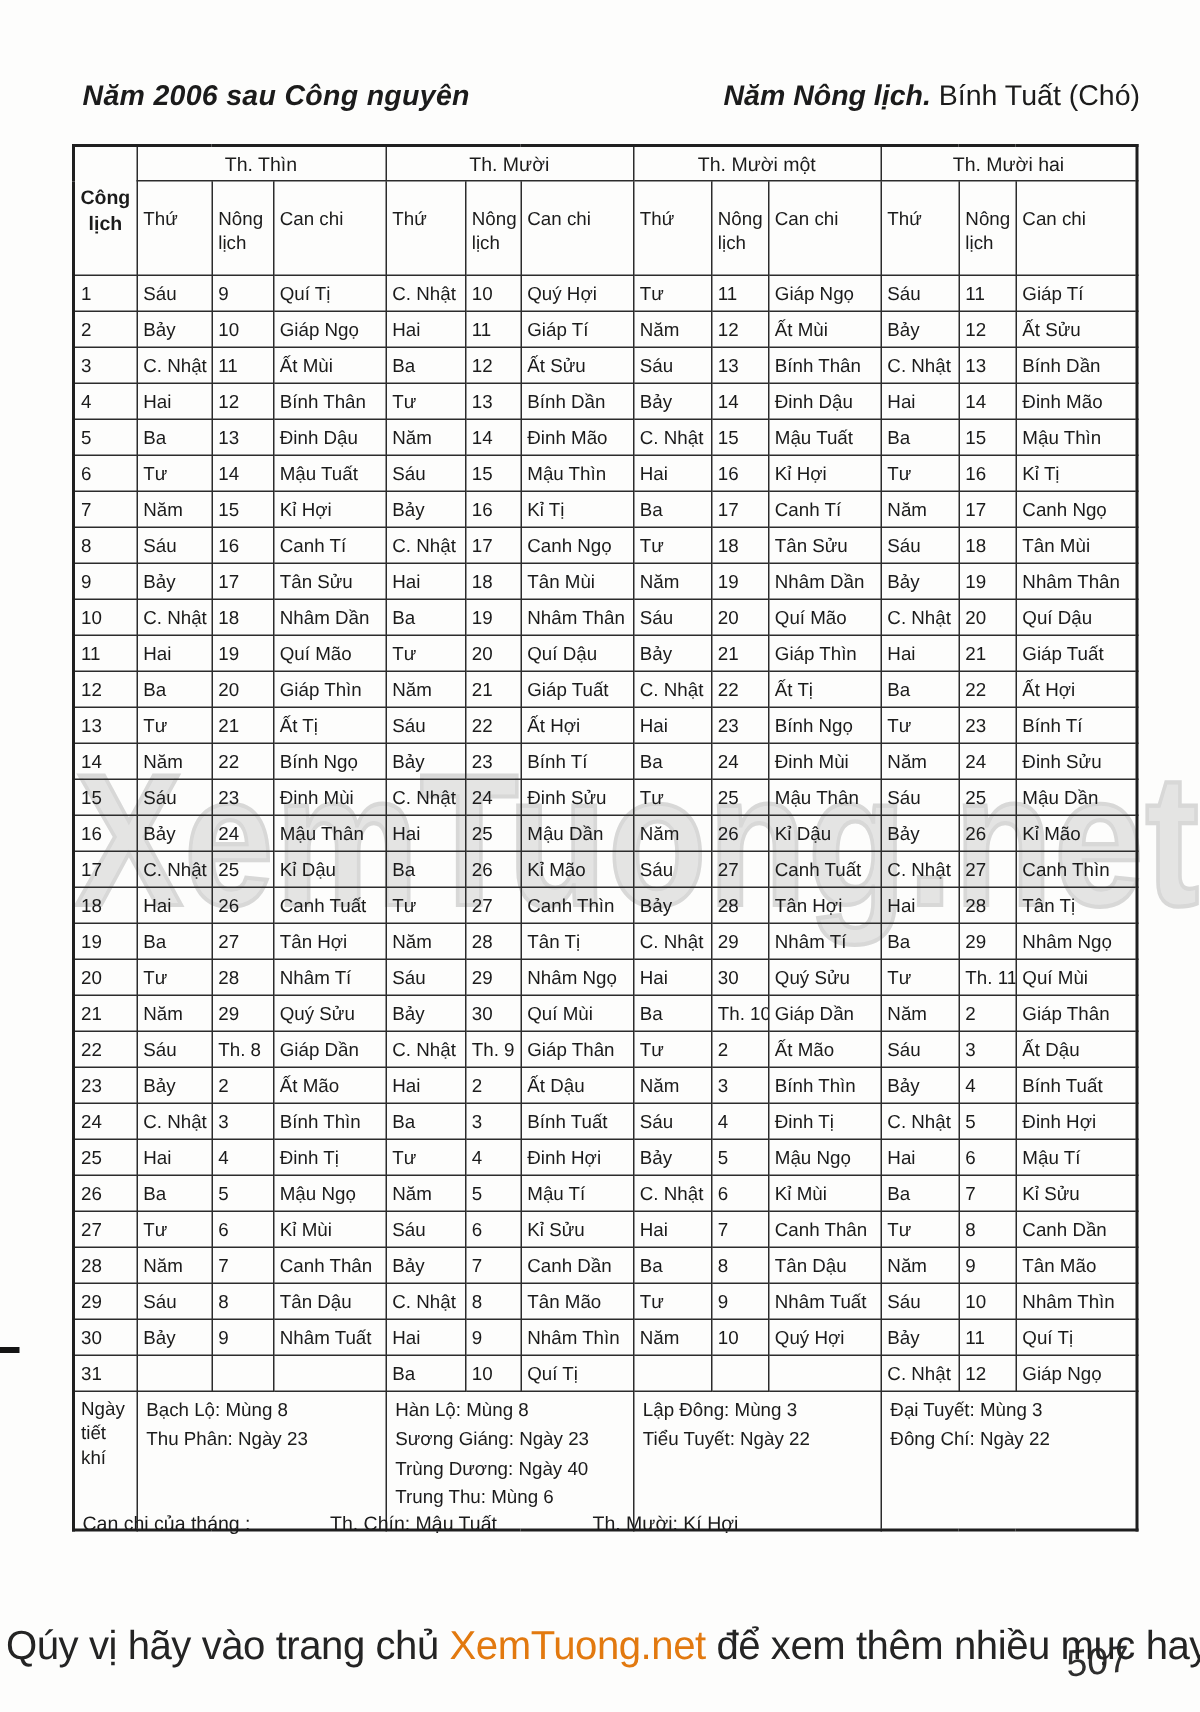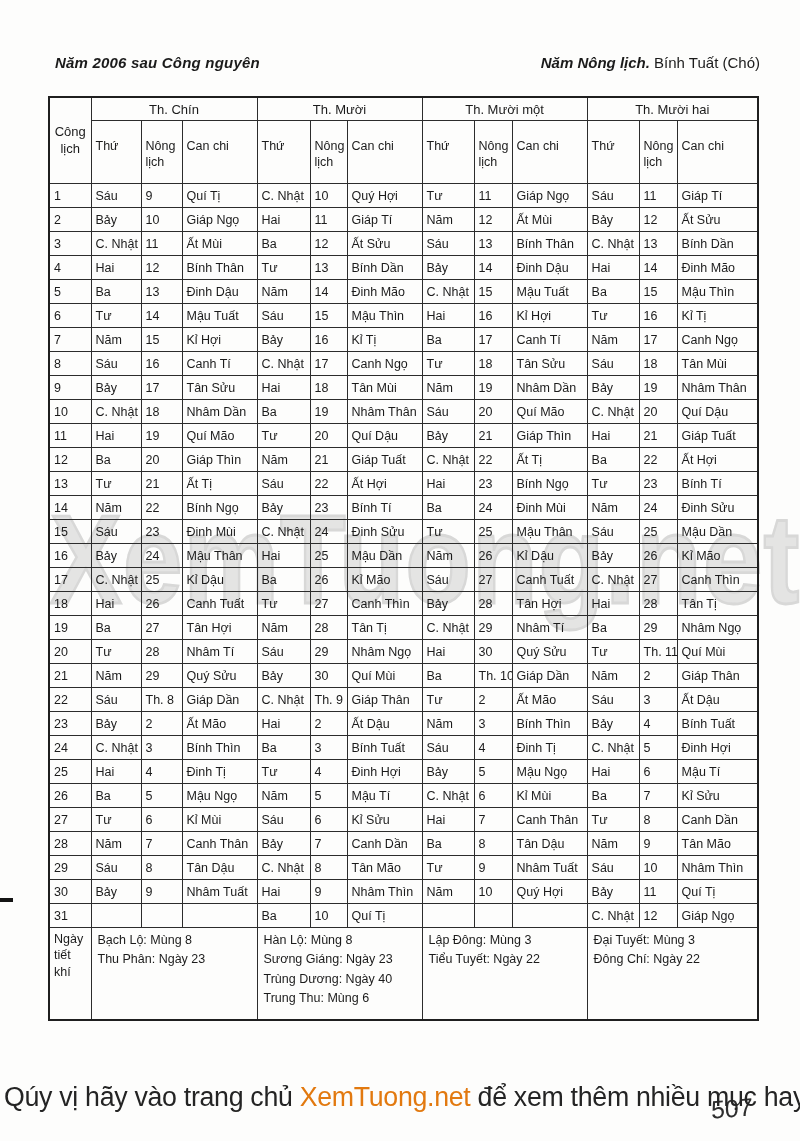--- a/index.html
+++ b/index.html
@@ -5,21 +5,21 @@
   html,body{margin:0;padding:0;}
   body{
     width:800px;height:1141px;position:relative;overflow:hidden;
     background:#fdfdfc;color:#1b1b1b;
     font-family:"Liberation Sans", sans-serif;
   }
   
   .page-header{
     position:absolute;top:54px;left:55px;width:705px;
     display:flex;justify-content:space-between;align-items:baseline;
-    font-size:15px;
+    font-size:19px;
   }
   .hdr-left{font-weight:bold;font-style:italic;letter-spacing:.2px;}
   .hdr-right .lbl{font-weight:bold;font-style:italic;margin-left:44px;}
   .hdr-right .val{font-weight:normal;font-style:normal;}
   
   .watermark{
     position:absolute;top:498px;left:50px;width:710px;z-index:0;
     font-size:112px;font-weight:bold;line-height:1;white-space:nowrap;
     color:rgba(255,255,255,0);
     -webkit-text-stroke:2.5px #cfcfcf;
@@ -32,21 +32,21 @@
   table{border-collapse:collapse;table-layout:fixed;width:709px;background:transparent;}
   th,td{
     border:1px solid #2c2c2c;
     font-weight:normal;font-size:12.5px;
     padding:0 1px 0 4px;text-align:left;vertical-align:middle;
     overflow:hidden;white-space:nowrap;
   }
   table{border:2px solid #1f1f1f;}
   tr.month-row th{height:22px;text-align:center;font-size:13px;padding:0;}
   tr.sub-row th{height:44px;vertical-align:top;padding-top:18px;white-space:normal;line-height:1.25;}
-  th.corner{vertical-align:middle;white-space:normal;line-height:1.25;padding-left:4px;}
+  th.corner{vertical-align:middle;white-space:normal;line-height:1.25;padding-left:4px;font-weight:bold;}
   tbody td{height:23px;}
   tr.tietkhi td{
     height:84px;vertical-align:top;white-space:normal;
     padding:3px 4px 4px 6px;line-height:1.55;font-size:12.5px;
   }
   tr.tietkhi td.tk-label{padding-left:4px;line-height:1.3;}
   
   .footnotes{position:absolute;left:55px;top:1008px;width:705px;font-size:13px;z-index:2;}
   .fn-line{position:relative;height:23px;}
   .fn-label{position:absolute;left:0;}
@@ -90,21 +90,21 @@
       <col style="width:52px">
         <col style="width:38px">
         <col style="width:75px">
       <col style="width:52px">
         <col style="width:38px">
         <col style="width:81px">
     </colgroup>
     <thead>
         <tr class="month-row">
           <th rowspan="2" class="corner">Công lịch</th>
-          <th colspan="3">Th. Chín</th>
+          <th colspan="3">Th. Thìn</th>
           <th colspan="3">Th. Mười</th>
           <th colspan="3">Th. Mười một</th>
           <th colspan="3">Th. Mười hai</th>
         </tr>
         <tr class="sub-row">
           <th>Thứ</th>
           <th>Nông lịch</th>
           <th>Can chi</th>
           <th>Thứ</th>
           <th>Nông lịch</th>
@@ -602,19 +602,24 @@
           <td colspan="3">
             <div>Đại Tuyết: Mùng 3</div>
             <div>Đông Chí: Ngày 22</div>
           </td>
         </tr>
       </tbody>
   </table>
 </div>
 
 <div class="footnotes">
+  <div class="fn-line">
+    <span class="fn-label">Can chi của tháng :</span>
+    <span class="fn-c1">Th. Chín: Mậu Tuất</span>
+    <span class="fn-c2">Th. Mười: Kí  Hợi</span>
+  </div>
 </div>
 
 <div class="banner"><span>Qúy vị hãy vào trang chủ </span><span class="brand" style="color: rgb(226, 121, 15);">XemTuong.net</span><span> để xem thêm nhiều mục hay khác</span></div>
 
 <div class="page-number">507</div>
 
 <div class="artifact-dash"></div>
 
 </body></html>

